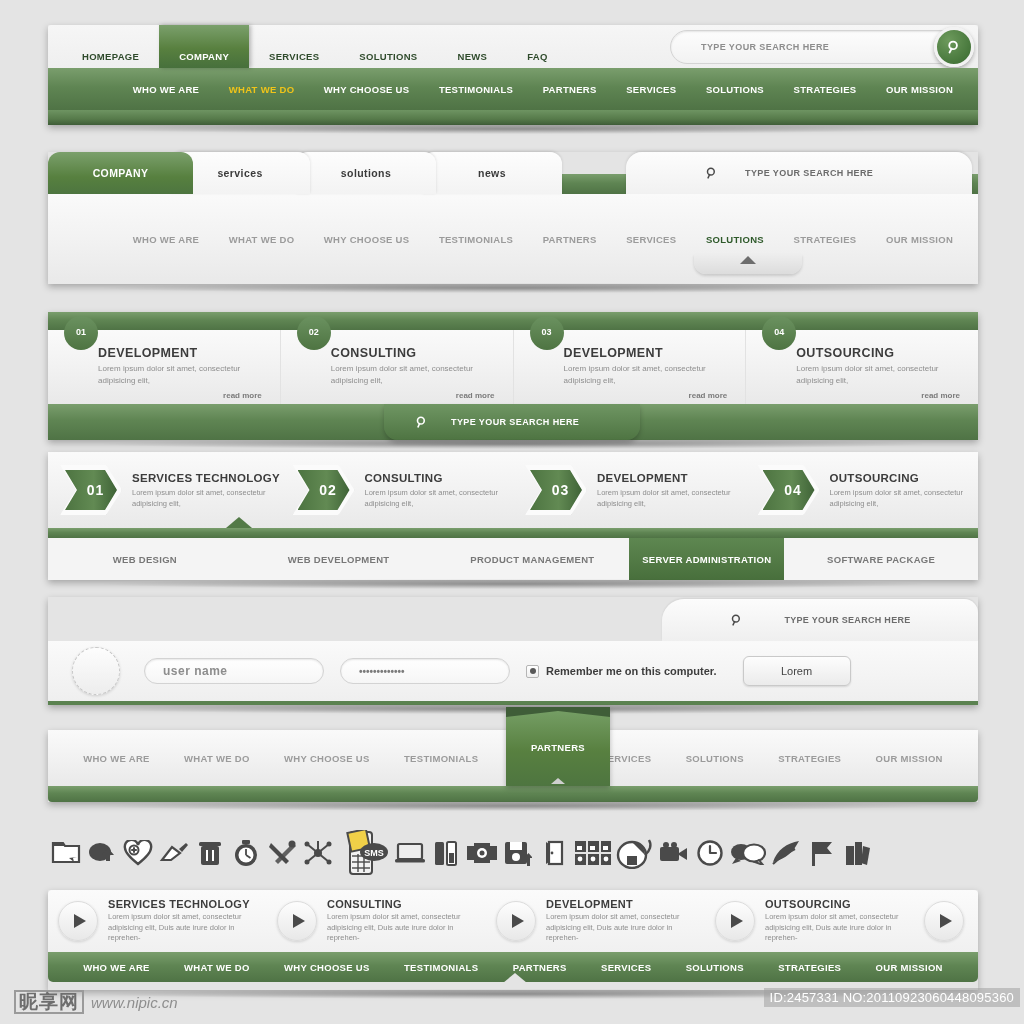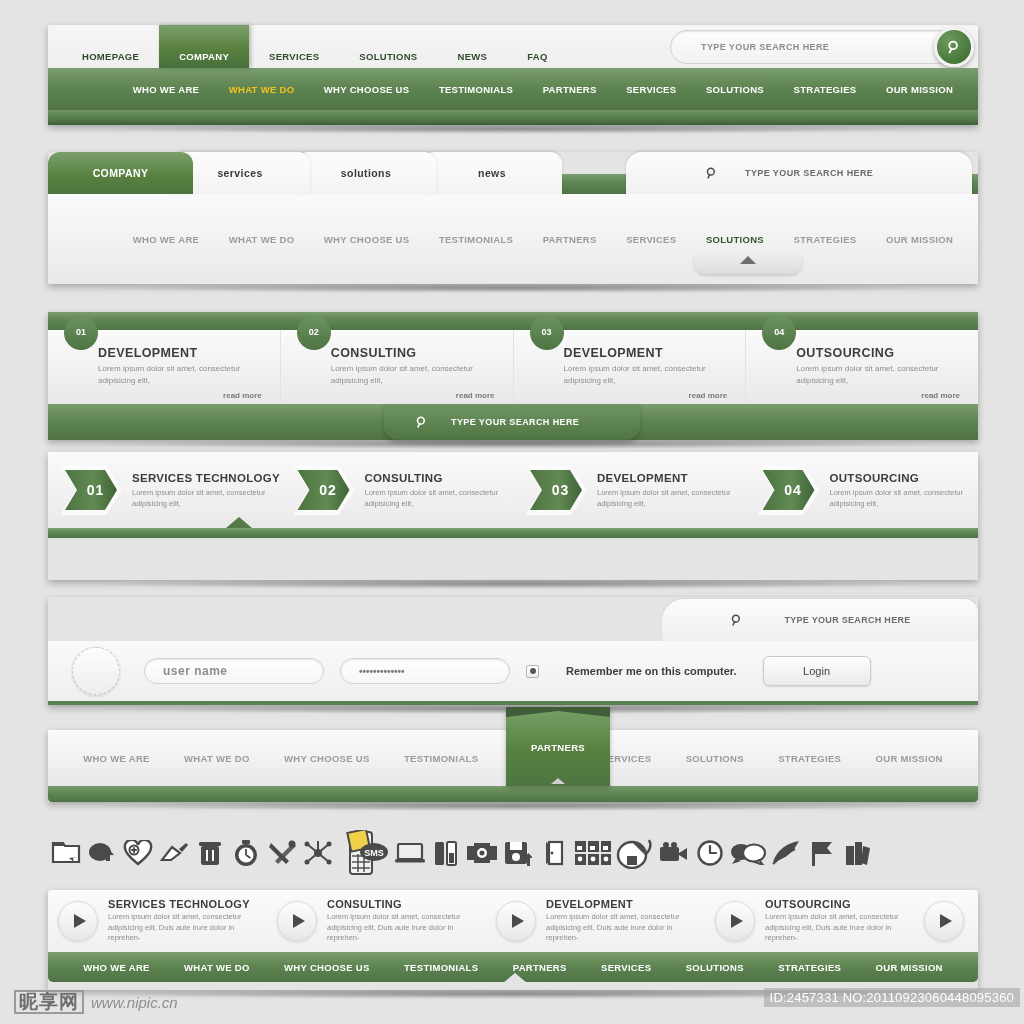--- a/index.html
+++ b/index.html
@@ -213,21 +213,21 @@
   #sec5 .tf {
     height:26px; border-radius:13px;
     background:linear-gradient(to bottom,#ffffff,#f6f6f6);
     border:1px solid #d3d3d3; box-shadow:inset 0 1px 2px rgba(0,0,0,.10);
     display:flex; align-items:center; padding-left:18px; margin-right:16px;
   }
   #sec5 .tf.user { width:180px; }
   #sec5 .tf.pass { width:170px; }
   #sec5 .tf .v { font-size:12px; font-weight:bold; color:#8d8d8d; letter-spacing:.5px; }
   #sec5 .tf.pass .v { font-size:10px; letter-spacing:0px; color:#7b7b7b; }
-  #sec5 .remember { display:flex; align-items:center; margin-right:26px;gap:20px; }
+  #sec5 .remember { display:flex; align-items:center; margin-right:26px; }
   #sec5 .radio {
     width:13px; height:13px; border:1px solid #b5b5b5; border-radius:2px;
     background:linear-gradient(to bottom,#fff,#efefef);
     display:flex; align-items:center; justify-content:center; margin-right:7px;
   }
   #sec5 .radio i { width:6px; height:6px; border-radius:50%; background:#585858; display:block; }
   #sec5 .remember .t { font-size:11px; font-weight:bold; color:#3d3d3d; }
   #sec5 .loginbtn {
     width:108px; height:30px; border-radius:6px;
     background:linear-gradient(to bottom,#fdfdfd,#ebebeb);
@@ -478,20 +478,27 @@
       </div>
       <div>
         <h3>OUTSOURCING</h3>
         <p>Lorem ipsum dolor sit amet, consectetur adipisicing elit,</p>
       </div>
     </div>
   </div>
   <div class="greenbar grad-green">
     <div class="uparrow"></div>
   </div>
+  <div class="tabrow">
+    <div class="tab navlabel">WEB DESIGN</div>
+    <div class="tab navlabel">WEB DEVELOPMENT</div>
+    <div class="tab navlabel">PRODUCT MANAGEMENT</div>
+    <div class="tab navlabel active">SERVER ADMINISTRATION</div>
+    <div class="tab navlabel">SOFTWARE PACKAGE</div>
+  </div>
   <div class="dropshadow-under"></div>
 </div>
 
 <div class="kit shadow-bar" id="sec5">
   <div class="tabstrip">
     <div class="seg" style="left:614px;width:316px;border-radius:22px 14px 0 0;">
       <svg width="15" height="15" viewBox="0 0 24 24" style="margin-right:40px;">
         <circle cx="11" cy="9" r="5.4" fill="none" stroke="#4a4a4a" stroke-width="2.4"></circle>
         <line x1="9" y1="13.6" x2="6.5" y2="19" stroke="#4a4a4a" stroke-width="2.4" stroke-linecap="round"></line>
       </svg>
@@ -506,21 +513,21 @@
     <div class="tf pass">
       <span class="v">•••••••••••••</span>
     </div>
     <div class="remember">
       <span class="radio">
           <i></i>
         </span>
       <span class="t">Remember me on this computer.</span>
     </div>
     <div class="loginbtn">
-      <span>Login</span>
+      <span>Lorem</span>
     </div>
   </div>
   <div class="dropshadow-under"></div>
 </div>
 
 <div class="kit shadow-bar" id="sec6">
   <div class="row panel-light">
     <div class="item navlabel">WHO WE ARE</div>
     <div class="item navlabel">WHAT WE DO</div>
     <div class="item navlabel">WHY CHOOSE US</div>

